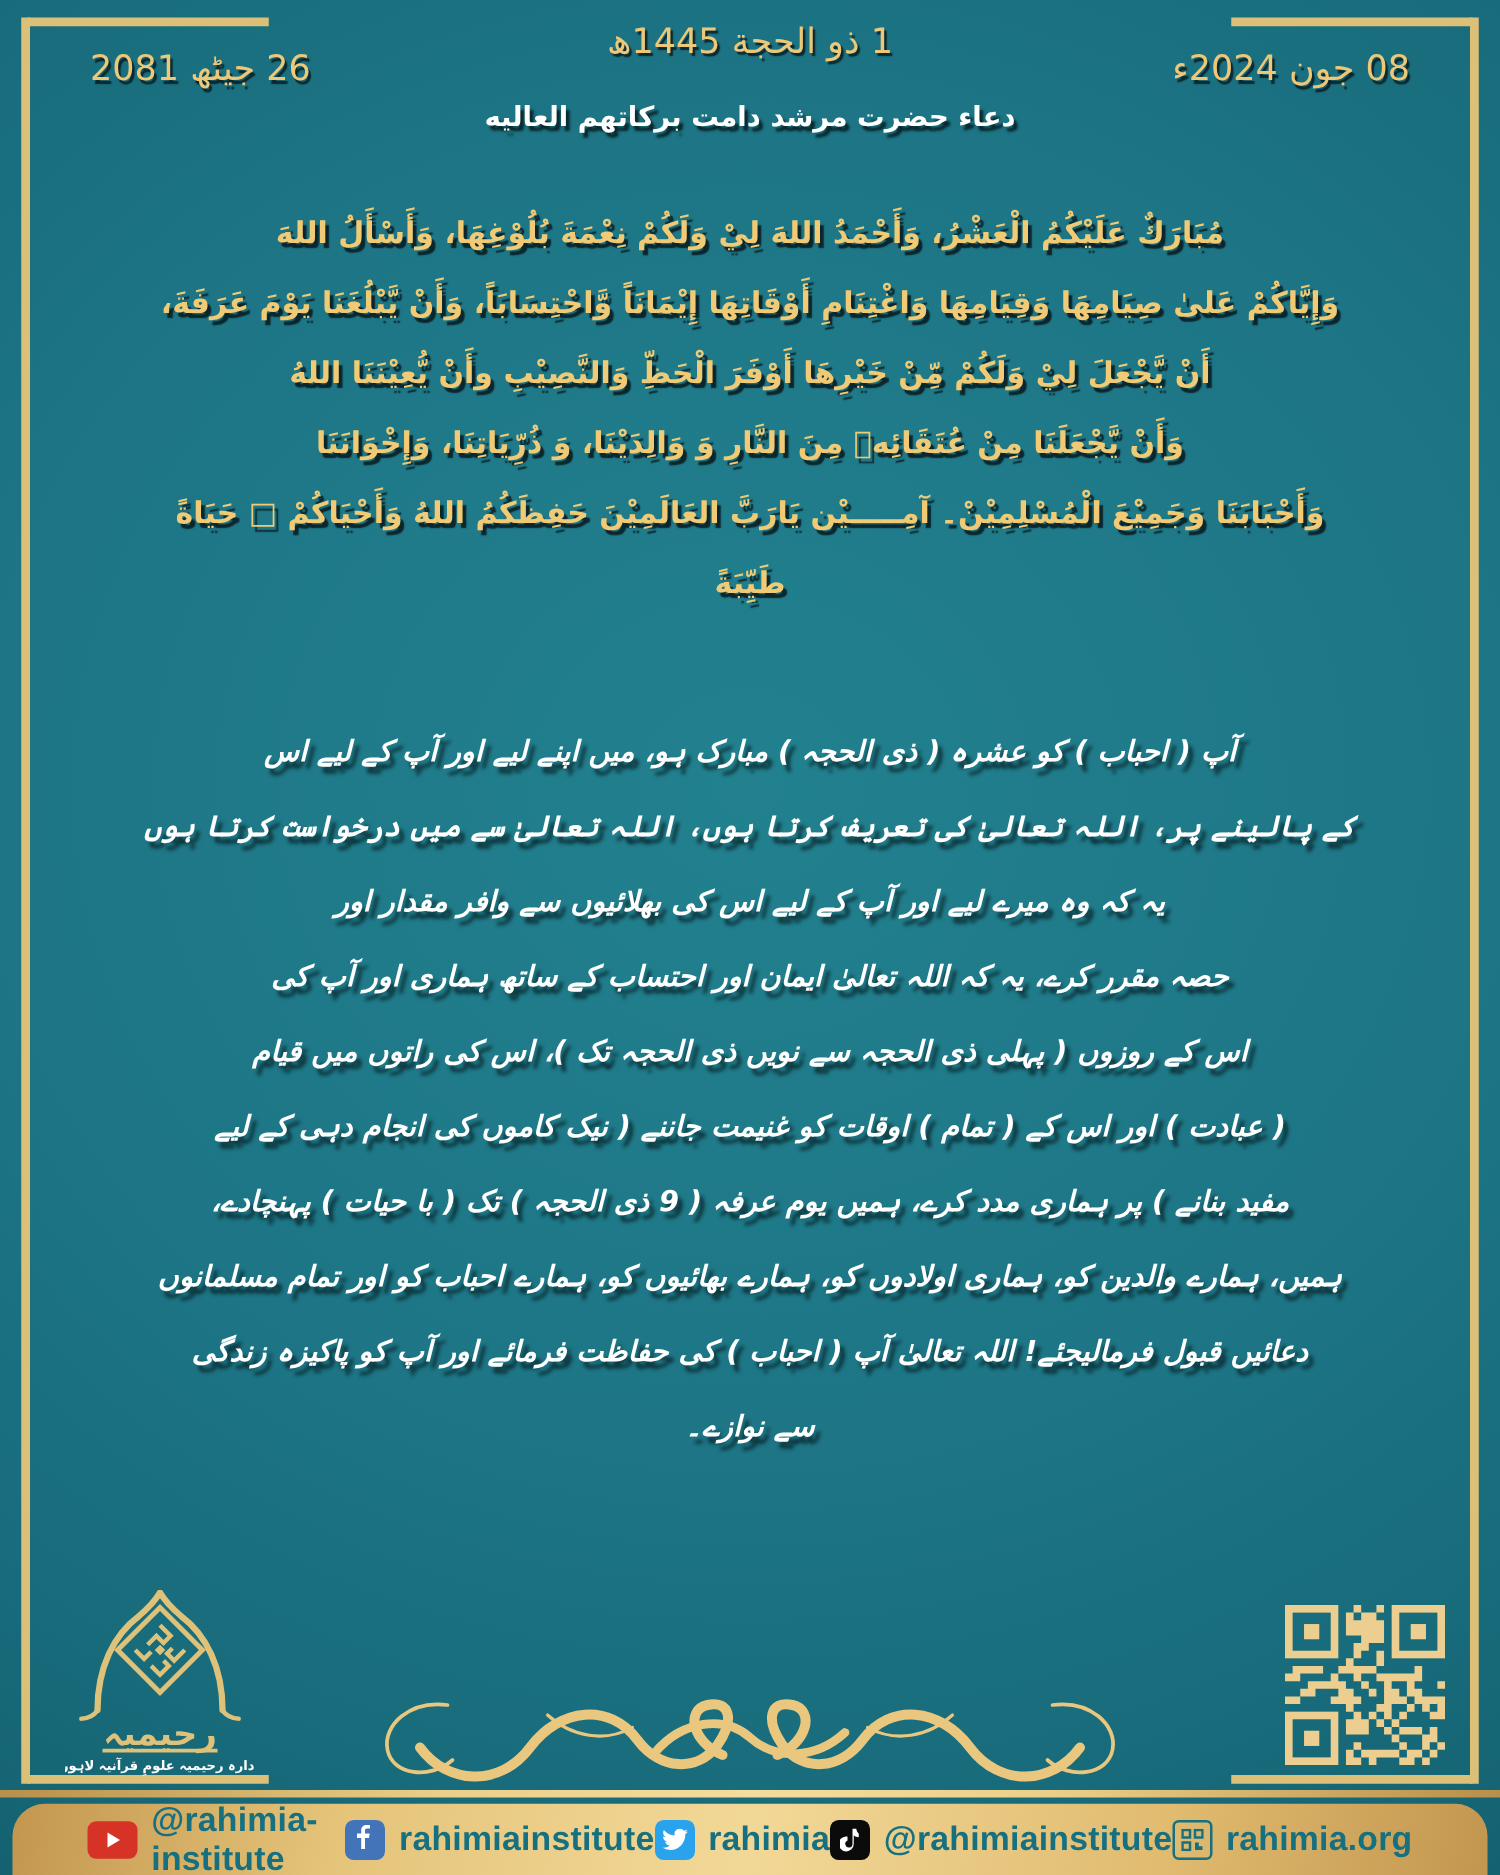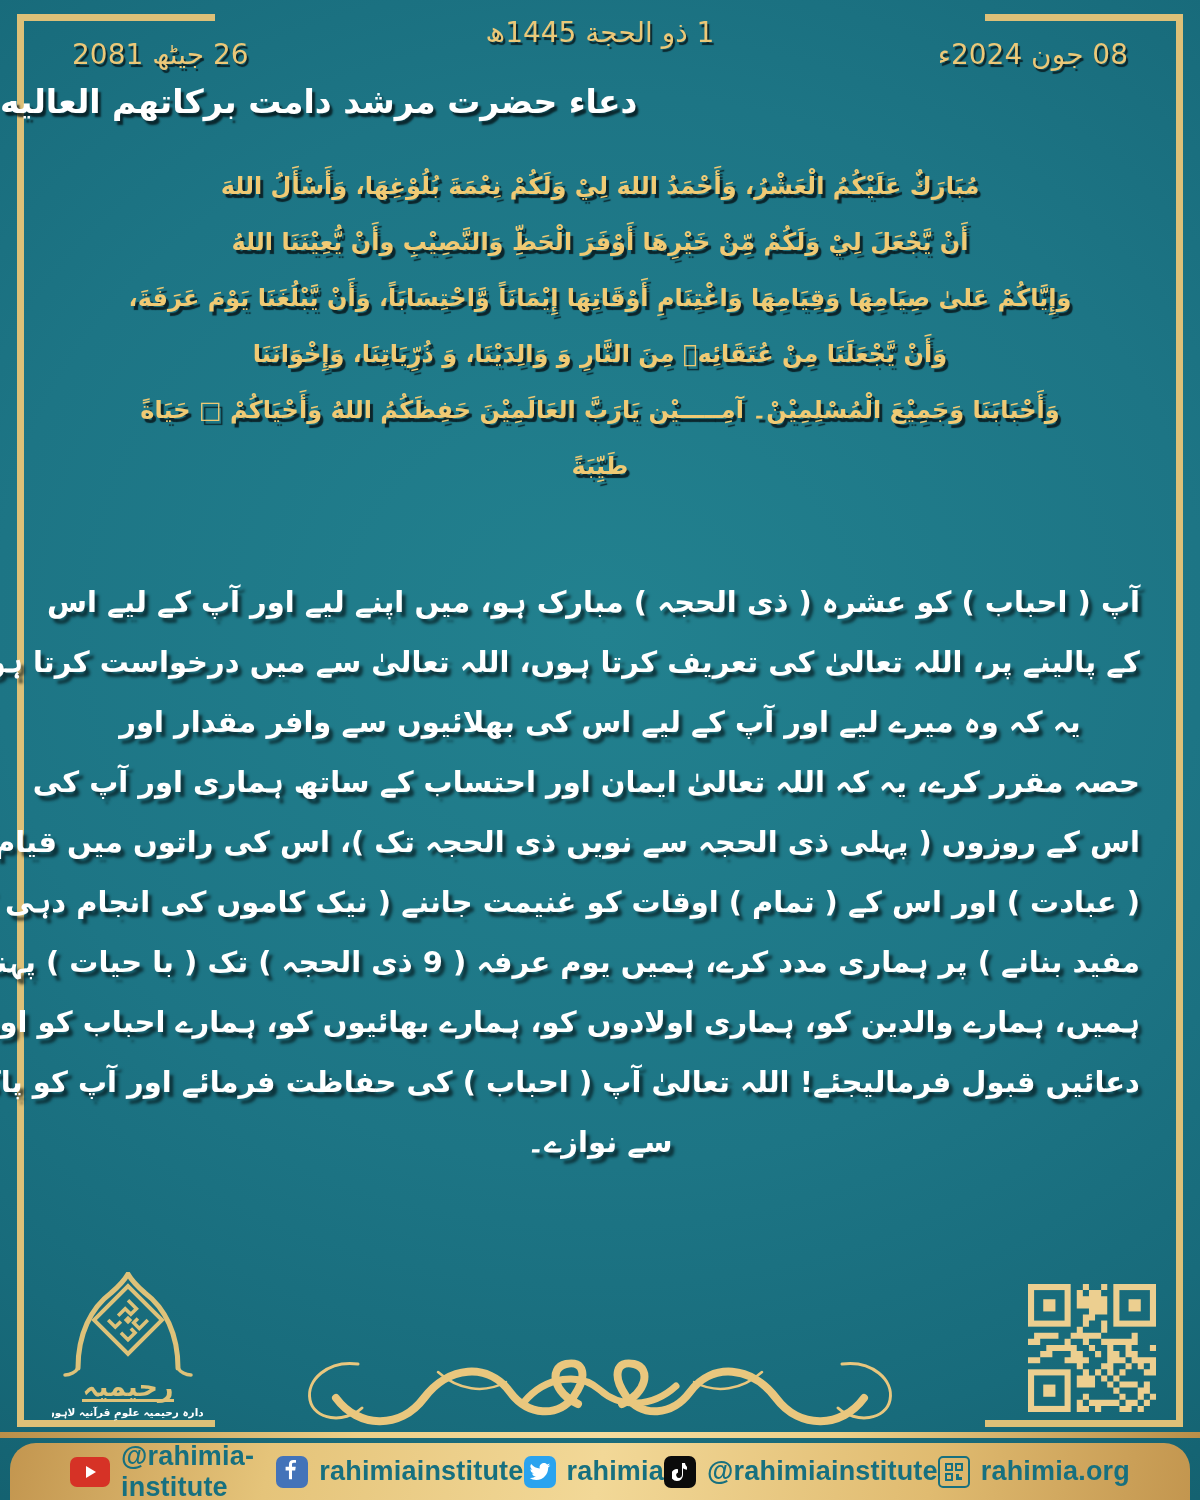--- a/index.html
+++ b/index.html
@@ -15,30 +15,30 @@
   .f-bot-l{left:22px;top:1420px;width:193px;height:7px;}
   .f-bot-r{left:985px;top:1420px;width:193px;height:7px;}
   .f-left{left:17px;top:14px;width:7px;height:1413px;}
   .f-right{left:1176px;top:14px;width:7px;height:1413px;}
   
   .date{position:absolute;top:38px;color:#ecc878;font-size:28px;font-weight:normal;
         text-shadow:2px 3px 1px rgba(8,26,30,.85);white-space:nowrap;}
   .date-hijri{top:16px;left:0;width:100%;text-align:center;}
   .date-greg{right:72px;}
   .date-bikrami{left:72px;}
-  .title{position:absolute;top:82px;left:0;width:100%;text-align:left;color:#ffffff;
-         font-size:33px;font-weight:bold;text-shadow:3px 4px 2px rgba(5,20,24,.8);}
+  .title{position:absolute;top:82px;left:0;width:100%;text-align:center;color:#ffffff;
+         font-size:22px;font-weight:bold;text-shadow:3px 4px 2px rgba(5,20,24,.8);}
   
   .arabic{position:absolute;top:158px;left:60px;width:1080px;text-align:center;direction:rtl;}
   .arabic .line{color:#f0ca74;font-size:24px;font-weight:bold;line-height:56px;white-space:nowrap;
                 text-shadow:3px 4px 1px rgba(8,24,28,.85);}
   
   .urdu{position:absolute;top:572px;left:60px;width:1080px;text-align:center;direction:rtl;}
-  .urdu .line{color:#ffffff;font-size:29px;font-weight:bold;line-height:60px;white-space:nowrap;
-              text-shadow:4px 5px 3px rgba(4,18,22,.65);}
+  .urdu .line{color:#ffffff;font-size:23px;font-weight:bold;line-height:60px;white-space:nowrap;
+              text-shadow:4px 5px 3px rgba(4,18,22,.65);font-style:italic;}
   
   .logo{position:absolute;left:52px;top:1272px;width:152px;height:152px;}
   .flourish{position:absolute;left:288px;top:1342px;width:624px;height:100px;}
   .qr{position:absolute;left:1028px;top:1284px;width:128px;height:128px;}
   
   .gold-strip{position:absolute;left:0;top:1432px;width:1200px;height:6px;
               background:linear-gradient(90deg,#b98f49,#ecd089 30%,#f4dc9e 50%,#ecd089 70%,#b98f49);}
   .footer-bar{position:absolute;left:10px;top:1443px;width:1180px;height:57px;
               border-radius:26px 26px 0 0;
               background:linear-gradient(100deg,#c3964f 0%,#e5c47a 22%,#f2d897 50%,#e0bb70 78%,#c3964f 100%);
@@ -65,22 +65,22 @@
   <div class="frame f-left"></div>
   <div class="frame f-right"></div>
 
   <div class="date date-hijri" dir="rtl">1 ذو الحجة 1445ھ</div>
   <div class="date date-greg" dir="rtl">08 جون 2024ء</div>
   <div class="date date-bikrami" dir="rtl">26 جیٹھ 2081</div>
   <div class="title" dir="rtl">دعاء حضرت مرشد دامت برکاتهم العالیه</div>
 
   <div class="arabic">
     <div class="line">مُبَارَكٌ عَلَيْكُمُ الْعَشْرُ، وَأَحْمَدُ اللهَ لِيْ وَلَكُمْ نِعْمَةَ بُلُوْغِهَا، وَأَسْأَلُ اللهَ</div>
+    <div class="line">وَإِيَّاكُمْ عَلیٰ صِيَامِهَا وَقِيَامِهَا وَاغْتِنَامِ أَوْقَاتِهَا إِيْمَانَاً وَّاحْتِسَابَاً، وَأَنْ يَّبْلُغَنَا يَوْمَ عَرَفَةَ،</div>
     <div class="line">أَنْ يَّجْعَلَ لِيْ وَلَكُمْ مِّنْ خَيْرِهَا أَوْفَرَ الْحَظِّ وَالنَّصِيْبِ وأَنْ يُّعِيْنَنَا اللهُ</div>
-    <div class="line">وَإِيَّاكُمْ عَلیٰ صِيَامِهَا وَقِيَامِهَا وَاغْتِنَامِ أَوْقَاتِهَا إِيْمَانَاً وَّاحْتِسَابَاً، وَأَنْ يَّبْلُغَنَا يَوْمَ عَرَفَةَ،</div>
     <div class="line">وَأَنْ يَّجْعَلَنَا مِنْ عُتَقَائِهٖ مِنَ النَّارِ وَ وَالِدَيْنَا، وَ ذُرِّيَاتِنَا، وَإِخْوَانَنَا</div>
     <div class="line">وَأَحْبَابَنَا وَجَمِيْعَ الْمُسْلِمِيْنْ۔ آمِـــــيْن يَارَبَّ العَالَمِيْنَ حَفِظَكُمُ اللهُ وَأَحْيَاكُمْ □ حَيَاةً</div>
     <div class="line">طَيِّبَةً</div>
   </div>
 
   <div class="urdu">
     <div class="line">آپ ( احباب ) کو عشرہ ( ذی الحجہ ) مبارک ہو، میں اپنے لیے اور آپ کے لیے اس</div>
     <div class="line">کے پالینے پر، اللہ تعالیٰ کی تعریف کرتا ہوں، اللہ تعالیٰ سے میں درخواست کرتا ہوں</div>
     <div class="line">یہ کہ وہ میرے لیے اور آپ کے لیے اس کی بھلائیوں سے وافر مقدار اور</div>
     <div class="line">حصہ مقرر کرے، یہ کہ اللہ تعالیٰ ایمان اور احتساب کے ساتھ ہماری اور آپ کی</div>

